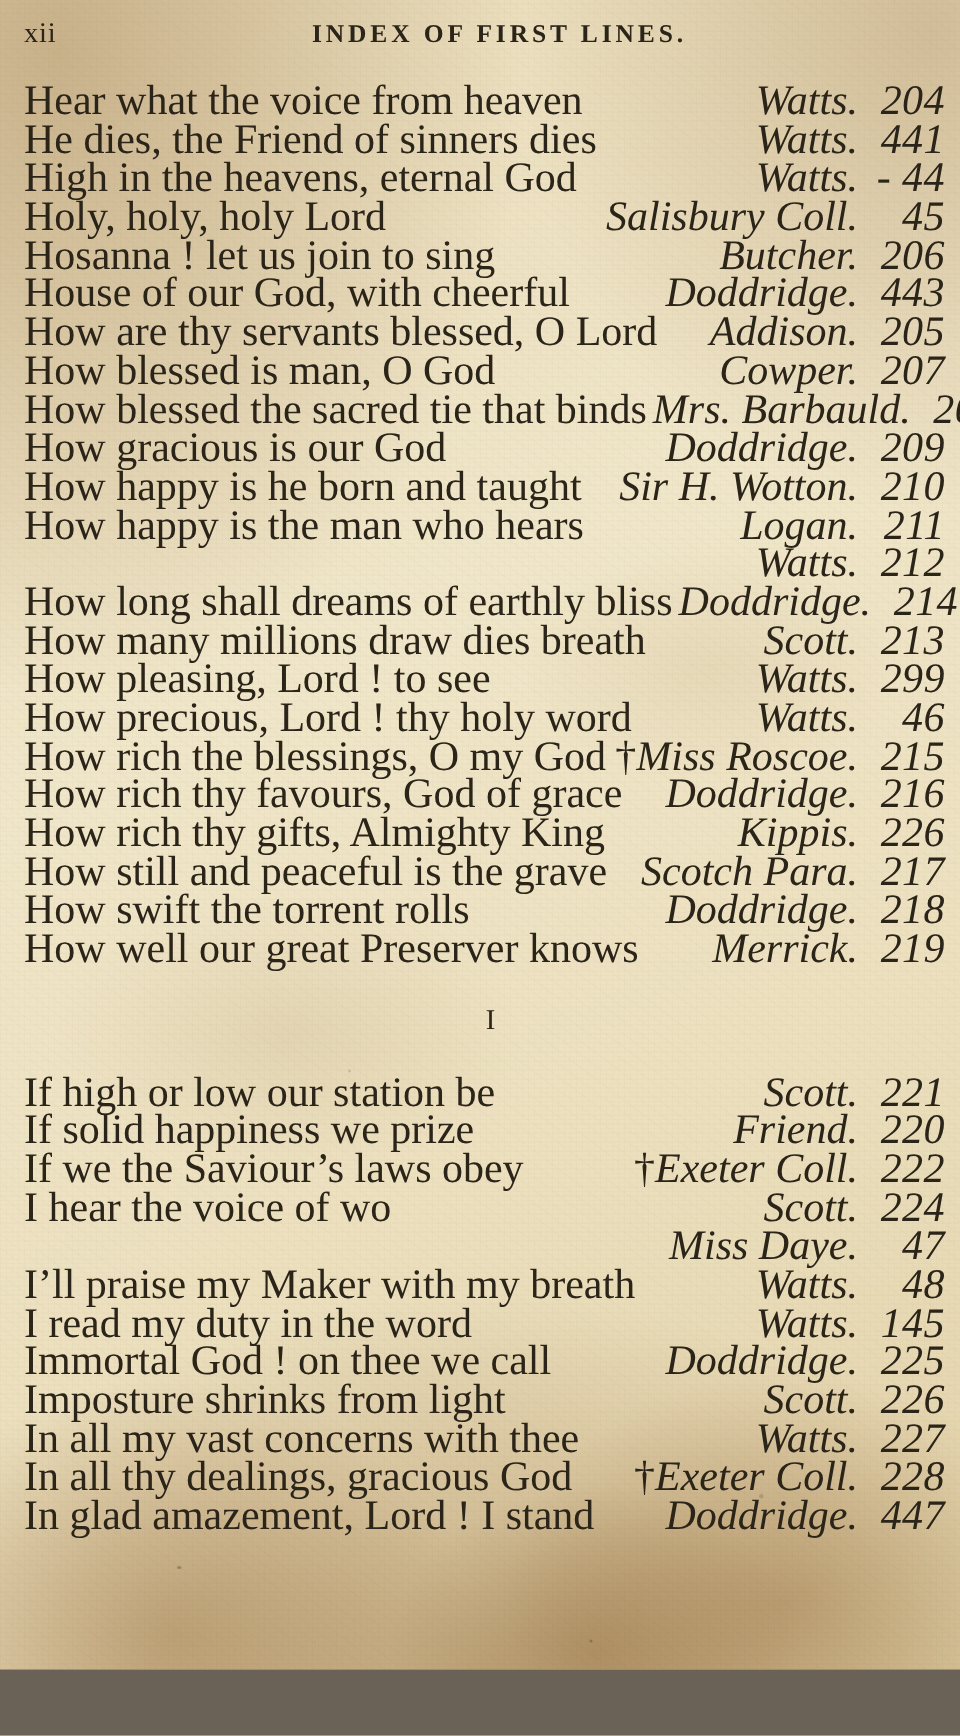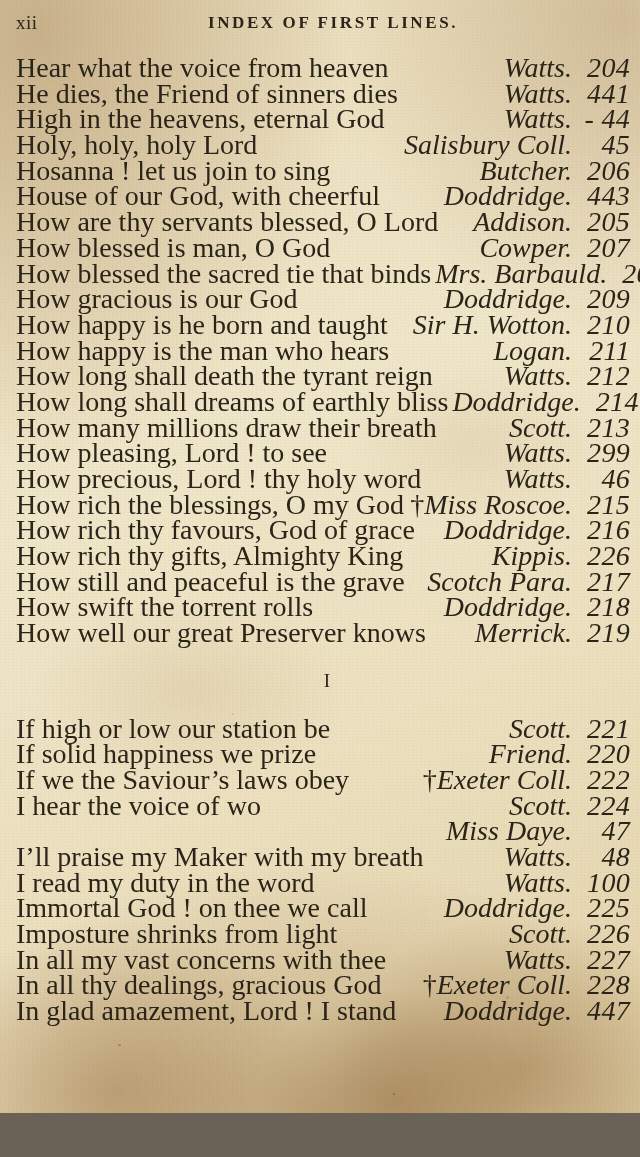--- a/index.html
+++ b/index.html
@@ -212,33 +212,32 @@
           <span class="author"><span>Sir H. Wotton.</span></span>
           <span class="pageno">210</span>
         </div>
         <div class="entry">
           <span class="first-line">How  happy is the man who hears</span>
           <span class="leader"></span>
           <span class="author"><span>Logan.</span></span>
           <span class="pageno">211</span>
         </div>
         <div class="entry">
-          <span class="first-line">How long shall death the tyrant reign</span>
           <span class="leader"></span>
           <span class="author"><span>Watts.</span></span>
           <span class="pageno">212</span>
         </div>
         <div class="entry">
           <span class="first-line">How long shall dreams of earthly bliss</span>
           <span class="leader"></span>
           <span class="author"><span>Doddridge.</span></span>
           <span class="pageno">214</span>
         </div>
         <div class="entry">
-          <span class="first-line">How many millions draw their breath</span>
+          <span class="first-line">How many millions draw dies breath</span>
           <span class="leader"></span>
           <span class="author"><span>Scott.</span></span>
           <span class="pageno">213</span>
         </div>
         <div class="entry">
           <span class="first-line">How pleasing, Lord ! to see</span>
           <span class="leader"></span>
           <span class="author"><span>Watts.</span></span>
           <span class="pageno">299</span>
         </div>
@@ -317,21 +316,21 @@
         <div class="entry">
           <span class="first-line">I’ll praise my Maker with my breath</span>
           <span class="leader"></span>
           <span class="author"><span>Watts.</span></span>
           <span class="pageno">48</span>
         </div>
         <div class="entry">
           <span class="first-line">I read my duty in  the word</span>
           <span class="leader"></span>
           <span class="author"><span>Watts.</span></span>
-          <span class="pageno">100</span>
+          <span class="pageno">145</span>
         </div>
         <div class="entry">
           <span class="first-line">Immortal God !  on thee we call</span>
           <span class="leader"></span>
           <span class="author"><span>Doddridge.</span></span>
           <span class="pageno">225</span>
         </div>
         <div class="entry">
           <span class="first-line">Imposture shrinks from light</span>
           <span class="leader"></span>

